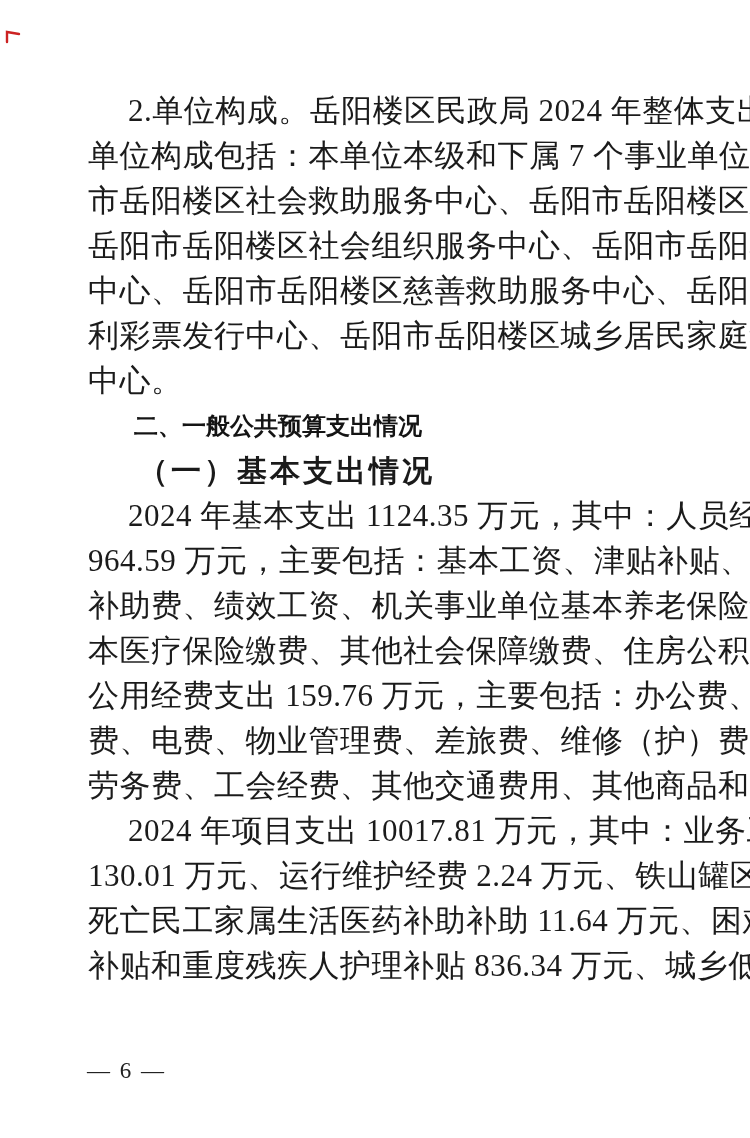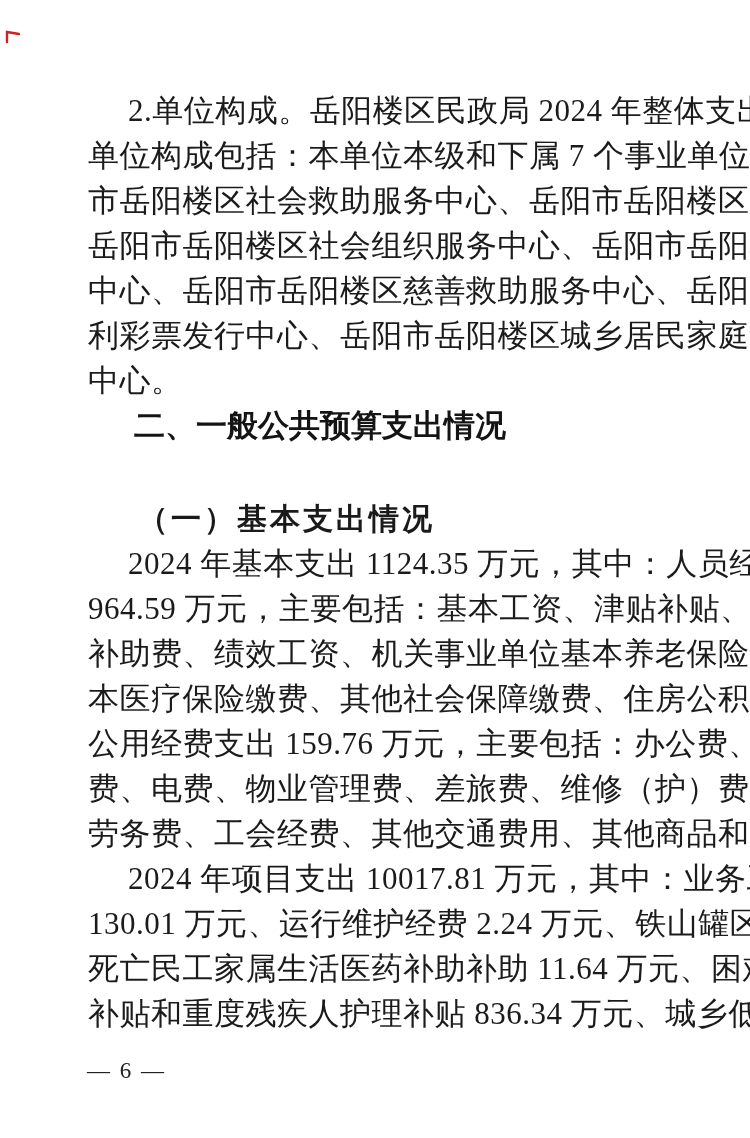--- a/index.html
+++ b/index.html
@@ -19,33 +19,32 @@
   .line {
     font-size:31px;
     line-height:45px;
     white-space:nowrap;
     letter-spacing:0.5px;
   }
   .ind  { padding-left:40px; }       
   .h1 {
     font-family:"Liberation Sans","DejaVu Sans",sans-serif;
     font-weight:700;
-    font-size:31px; line-height:45px;
+    font-size:24px; line-height:45px;
     padding-left:46px;
     white-space:nowrap;
     color:#141414;
   }
   .h2 {
     font-weight:700;
     font-size:30px; line-height:45px;
     padding-left:50px;
     letter-spacing:3px;
     white-space:nowrap;
     color:#1a1a1a;
-    margin-top:48px;
   }
   .pagenum {
     position:absolute;
     left:87px; top:1058px;
     font-size:23px; line-height:26px;
     letter-spacing:2px;
     color:#222222;
   }
   .redmark {
     position:absolute;

